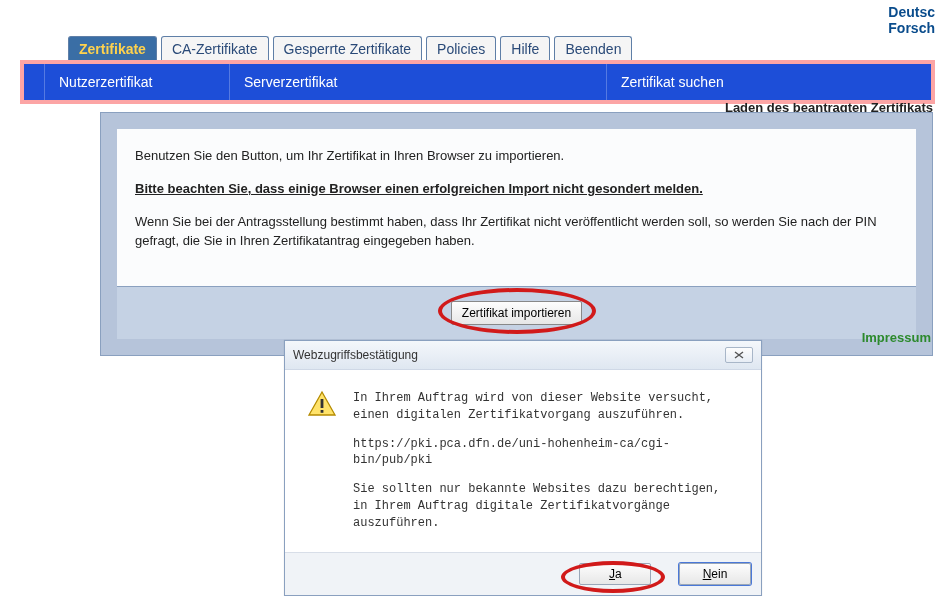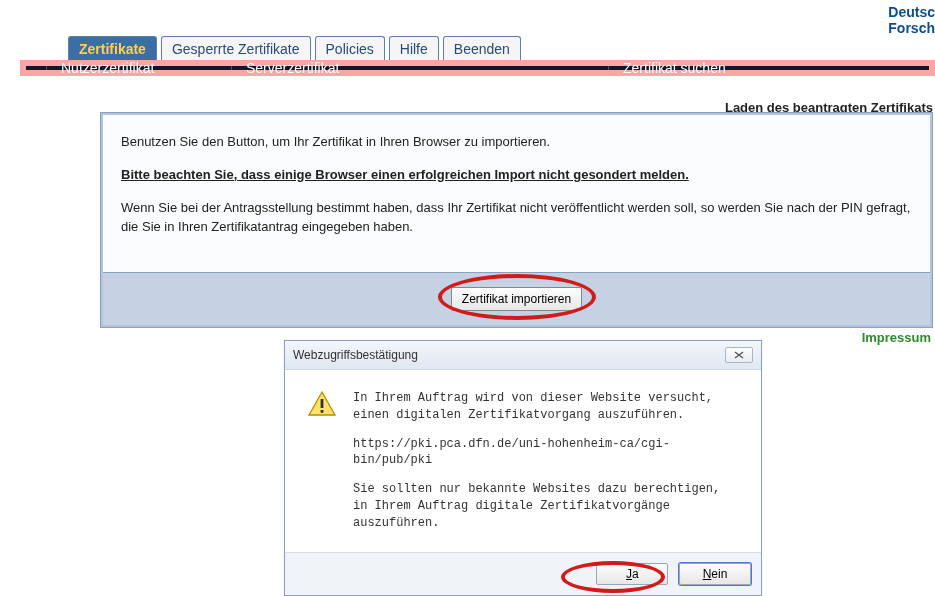--- a/index.html
+++ b/index.html
@@ -44,23 +44,23 @@
     background: #3a6ea5;
     color: #ffd24d;
     font-weight: bold;
     margin-left: 28px;
   }
   .subnav {
     position: absolute;
     top: 60px;
     left: 20px;
     right: 0;
-    height: 16px;
-    background: #0f172a;
-    border: 6px solid #fca5a5;
+    height: 44px;
+    background: #1d4ed8;
+    border: 4px solid #fca5a5;
     display: flex;
     align-items: center;
   }
   .subnav-item {
     color: #fff;
     padding: 0 14px;
     height: 100%;
     display: flex;
     align-items: center;
     cursor: pointer;
@@ -79,21 +79,21 @@
     color: #222;
     font-size: 13px;
   }
   .content-panel {
     position: absolute;
     top: 112px;
     left: 100px;
     right: 2px;
     background: #b6c4da;
     border: 1px solid #8aa0bf;
-    padding: 2px;
+    padding: 16px;
   }
   .content-inner {
     background: #fbfcfd;
     padding: 18px 18px 22px 18px;
     border-bottom: 1px solid #8aa0bf;
   }
   .content-inner p { margin-bottom: 14px; line-height: 1.45; color: #222; }
   .content-inner p.bold { font-weight: bold; text-decoration: underline; }
   .button-row {
     background: #c5d2e4;
@@ -183,21 +183,21 @@
     background: #f0f3f7;
     padding: 10px;
     text-align: right;
     position: relative;
   }
   .dlg-btn {
     font-family: Tahoma, Arial, sans-serif;
     font-size: 12px;
     padding: 3px 0;
     width: 72px;
-    margin-left: 7px;
+    margin-left: 24px;
     background: linear-gradient(#fdfdfd,#e7e7e7);
     border: 1px solid #9aa7b8;
     border-radius: 2px;
     cursor: pointer;
   }
   .dlg-btn .ul { text-decoration: underline; }
   .dlg-btn.focus { box-shadow: 0 0 0 1px #4a78d8; }
   .circle-2 {
     width: 104px;
     height: 32px;
@@ -208,20 +208,21 @@
 </head>
 <body>
 
 <div class="top-right-logo">
   <div>Deutsc</div>
   <div>Forsch</div>
 </div>
 
 <div class="tabs-row">
   <div class="tab active">Zertifikate</div>
+  <div class="tab">CA-Zertifikate</div>
   <div class="tab">Gesperrte Zertifikate</div>
   <div class="tab">Policies</div>
   <div class="tab">Hilfe</div>
   <div class="tab">Beenden</div>
 </div>
 
 <div class="subnav">
   <div class="subnav-item sub-item-1">Nutzerzertifikat</div>
   <div class="subnav-item sub-item-2">Serverzertifikat</div>
   <div class="subnav-item sub-item-4">Zertifikat suchen</div>

